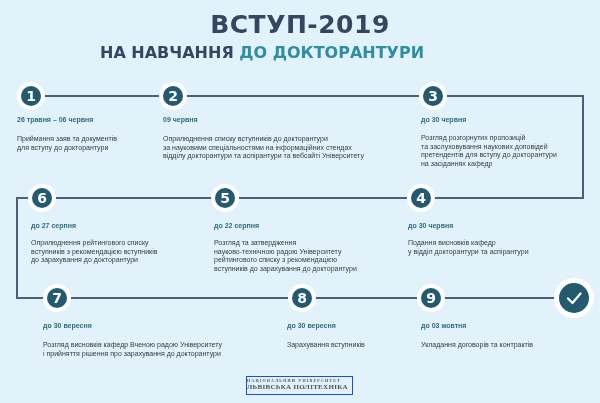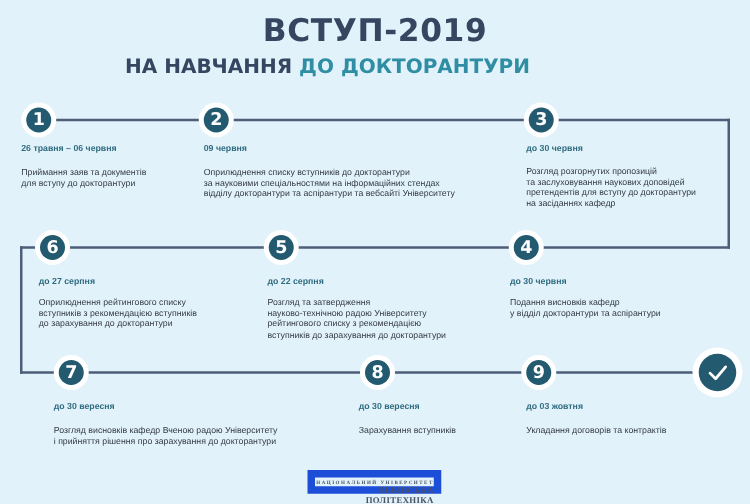--- a/index.html
+++ b/index.html
@@ -35,22 +35,22 @@
   .date {
     position:absolute; font-size:7px; font-weight:bold; color:#2f6c80;
     white-space:nowrap;
   }
   .desc {
     position:absolute; font-size:7px; color:#333a44; line-height:8.5px;
     white-space:pre-line;
   }
   .logo {
     position:absolute; left:246px; top:376px; width:107px; height:19px;
-    border:6px solid #1d4ed8; box-sizing:border-box;
-    text-align:right; color:#4a5262; font-family:"Liberation Serif", serif;
+    border:1px solid #1d4ed8; box-sizing:border-box;
+    text-align:left; color:#4a5262; font-family:"Liberation Serif", serif;
   }
   .logo .l1 { font-size:4px; letter-spacing:1.2px; line-height:5px; margin-top:1px; font-weight:bold; }
   .logo .l2 { font-size:7px; line-height:8px; font-weight:bold; letter-spacing:0.3px; }
 </style>
 </head>
 <body>
 
 <div class="title">ВСТУП-2019</div>
 <div class="subtitle">
   <span>НА НАВЧАННЯ </span><span class="accent">ДО ДОКТОРАНТУРИ</span>

